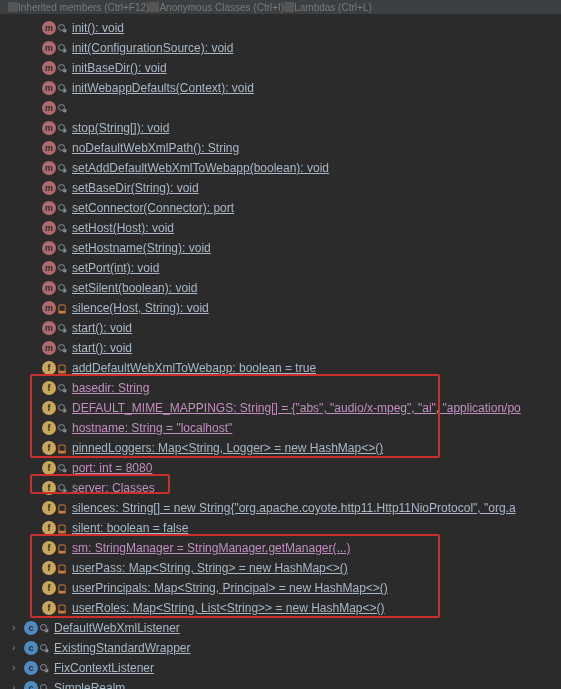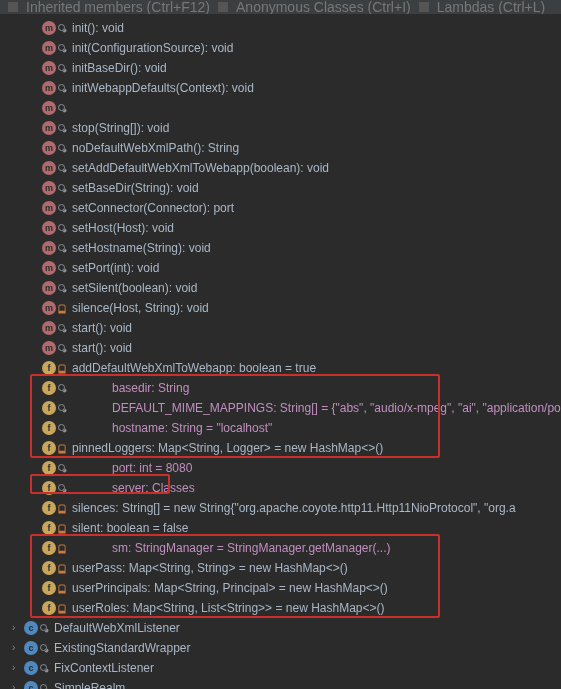--- a/index.html
+++ b/index.html
@@ -9,26 +9,25 @@
       font-family: "Segoe UI", Arial, sans-serif;
       font-size: 12px;
       width: 561px;
       height: 689px;
       overflow: hidden;
       position: relative;
     }
     .toolbar {
       display: flex;
       align-items: center;
-      gap: 8px;
       padding: 0 8px;
       height: 14px;
       background: #3c3f41;
       color: #777;
-      font-size: 14px;
+      font-size: 10px;
       overflow: hidden;
     }
     .toolbar .cb { width: 10px; height: 10px; background: #555; display: inline-block; flex: none; }
     .list { padding: 4px 0 6px 0; }
     .row {
       display: flex;
       align-items: center;
       height: 20px;
       padding-left: 42px;
       white-space: nowrap;
@@ -78,22 +77,22 @@
       transform: scale(0.9);
     }
     .vis.key::before {
       content: "";
       display: block;
       width: 5px; height: 5px;
       border: 1.5px solid #8a8f96;
       border-radius: 50%;
       box-shadow: 3px 3px 0 -1.5px #8a8f96;
     }
-    .label { color: #a9b7c6; }
-    .label.purple { color: #c08fbf; margin-left: 40px; }
+    .label { color: #a9b7c6; text-decoration: underline; }
+    .label.purple { color: #c08fbf; }
     .highlight-box {
       position: absolute;
       border: 2px solid #c9302c;
       border-radius: 2px;
       pointer-events: none;
     }
   </style>
 </head>
 <body>
 

